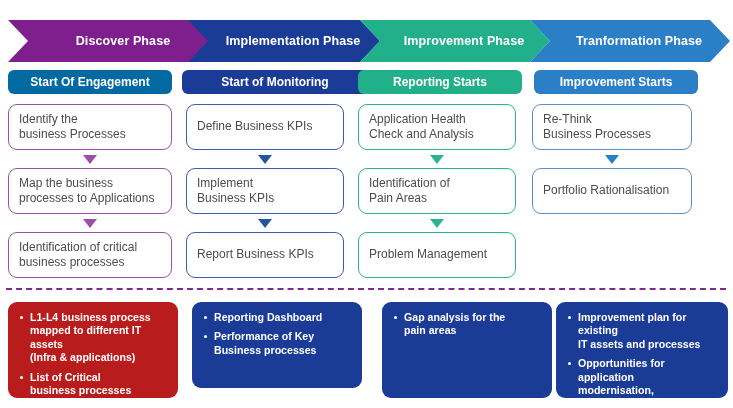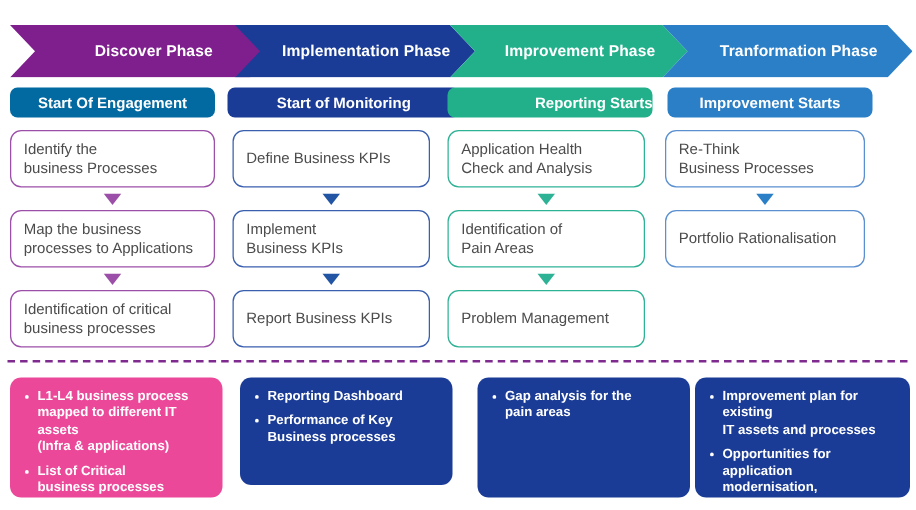--- a/index.html
+++ b/index.html
@@ -163,21 +163,21 @@
     </div>
   </div>
 
 <div id="badge-row">
     <div class="phase-badge" style="left: 8px; width: 164px; background: #0369a1;">
       <span class="badge-label">Start Of Engagement</span>
     </div>
     <div class="phase-badge" style="left: 182px; width: 186px; background: rgb(27, 60, 150);">
       <span class="badge-label">Start of Monitoring</span>
     </div>
-    <div class="phase-badge" style="left: 358px; width: 164px; background: rgb(34, 176, 139); justify-content: flex-end;">
+    <div class="phase-badge" style="left: 358px; width: 164px; background: rgb(34, 176, 139);">
       <span class="badge-label">Reporting Starts</span>
     </div>
     <div class="phase-badge" style="left: 534px; width: 164px; background: rgb(43, 127, 198);">
       <span class="badge-label">Improvement Starts</span>
     </div>
   </div>
 
 <div id="columns-host">
     <div class="column" style="left: 8px; width: 164px;">
       <div class="step-box" style="border-color: rgb(155, 79, 168); height: 46px;">
@@ -246,21 +246,21 @@
       </div>
       <div class="step-box" style="border-color: rgb(90, 143, 208); height: 46px;">
         <span class="step-label">Portfolio Rationalisation</span>
       </div>
     </div>
   </div>
 
 <div id="divider"></div>
 
 <div id="outcomes-host">
-    <div class="outcome-box" style="left: 8px; width: 170px; height: 96px; background: #ec4899;">
+    <div class="outcome-box" style="left: 8px; width: 170px; height: 96px; background: #b91c1c;">
       <ul>
         <li>L1-L4 business process
 mapped to different IT assets
 (Infra &amp; applications)</li>
         <li>List of Critical
 business processes</li>
       </ul>
     </div>
     <div class="outcome-box" style="left: 192px; width: 170px; height: 86px; background: rgb(27, 60, 150);">
       <ul>

